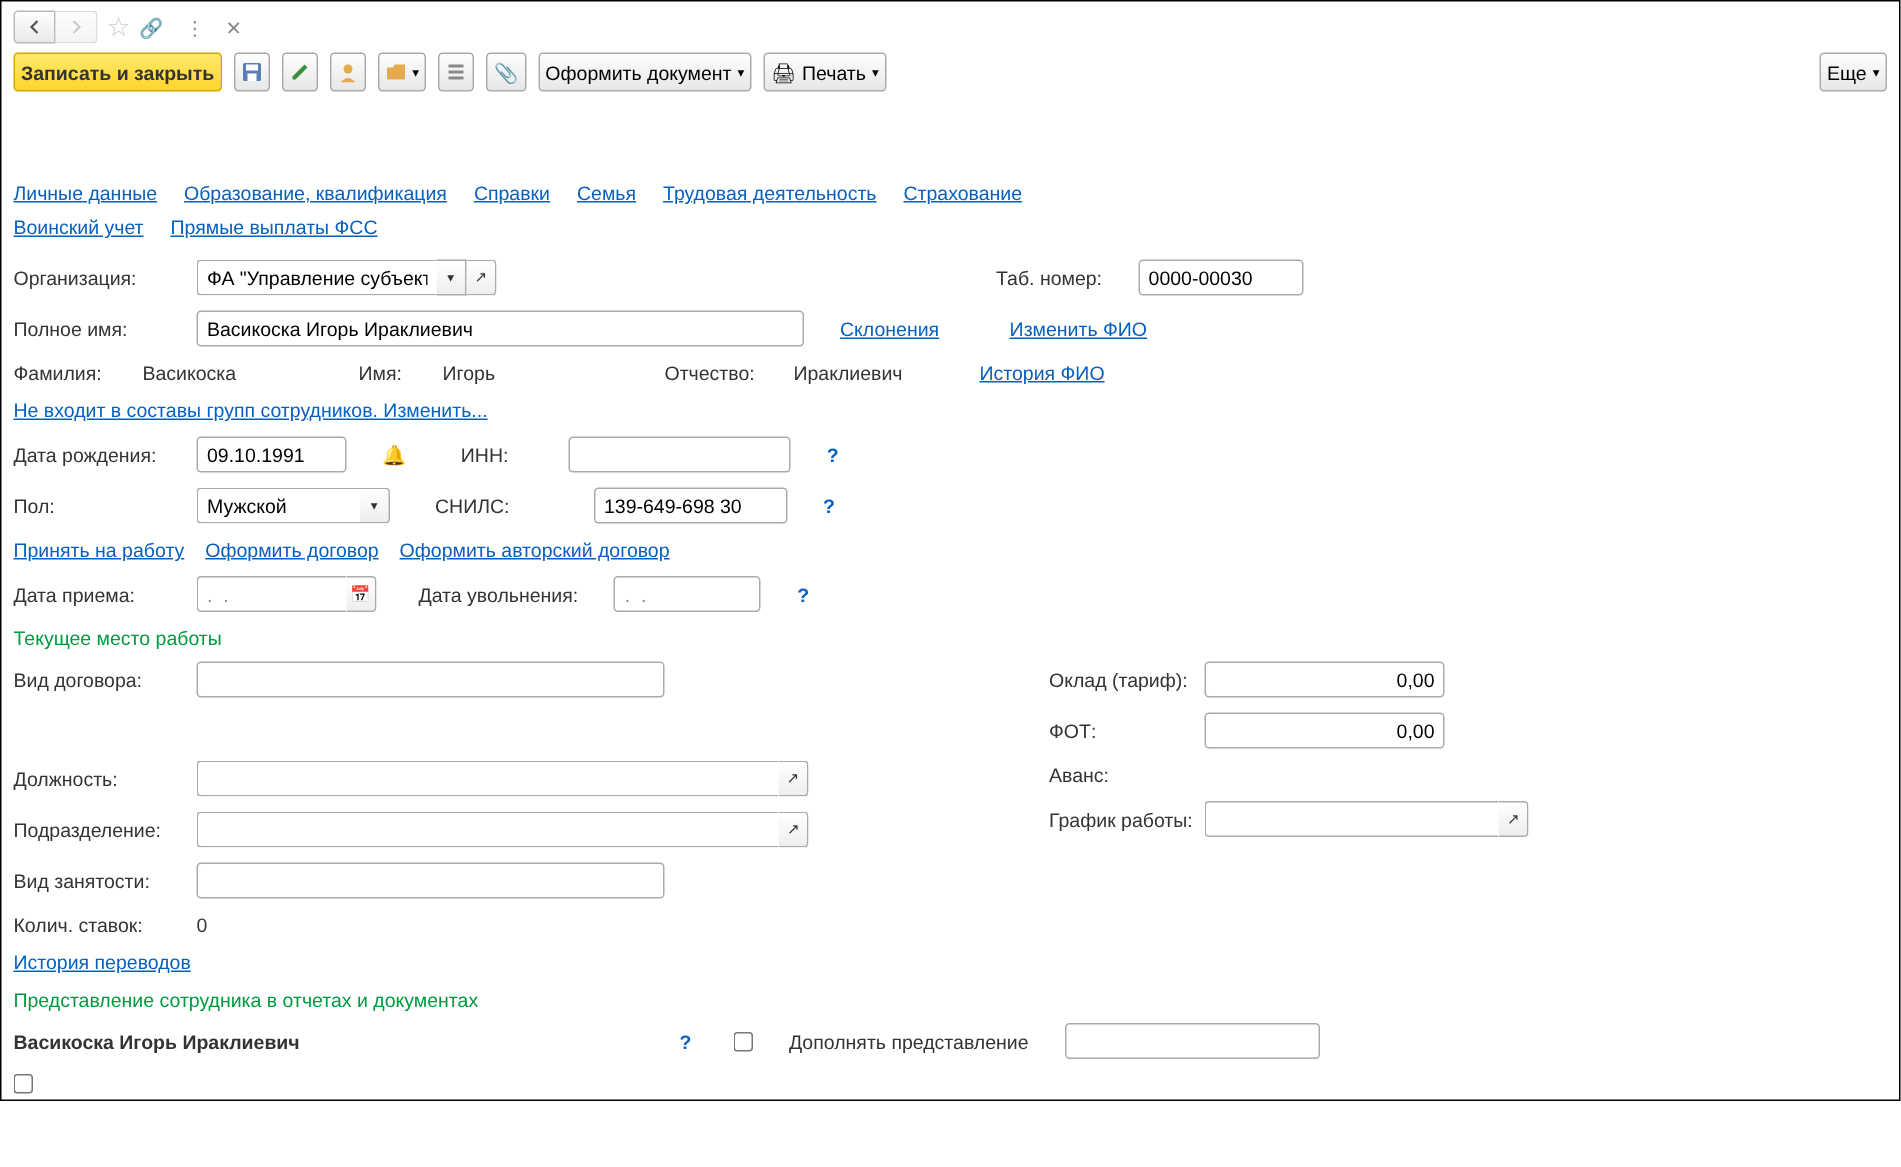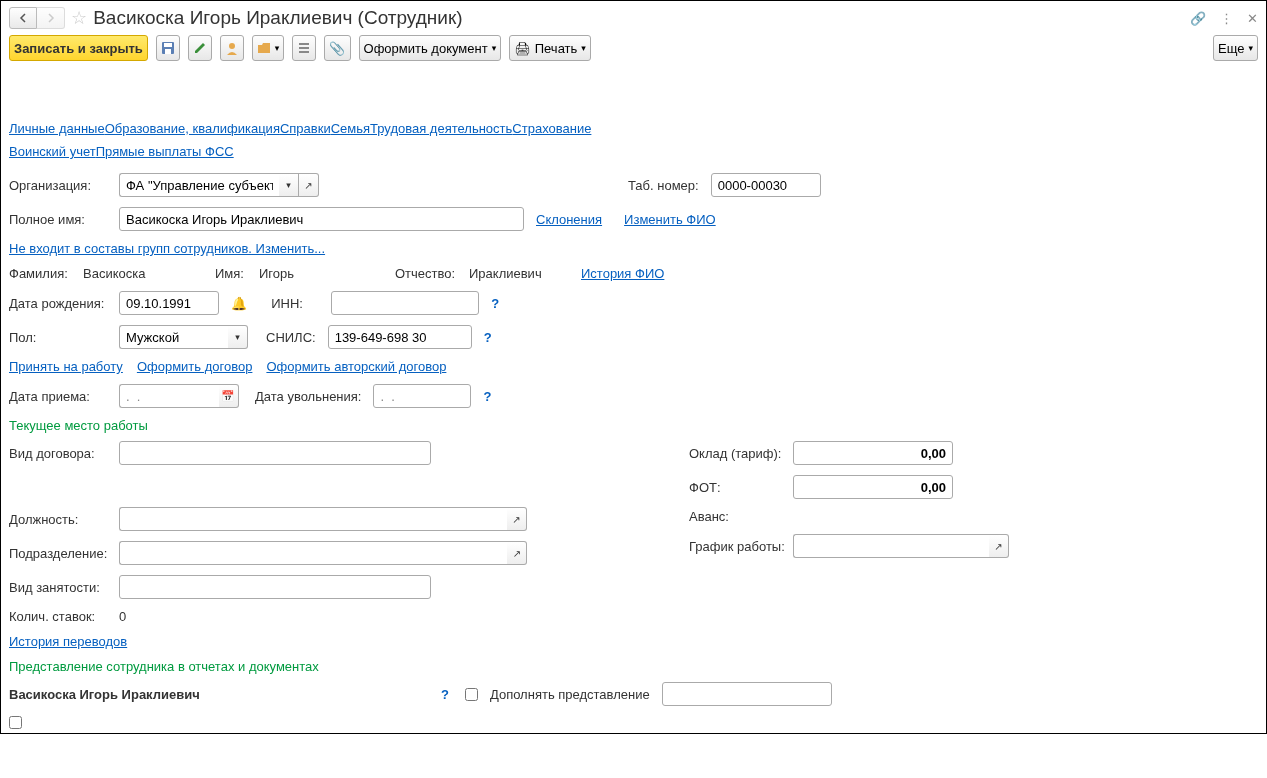--- a/index.html
+++ b/index.html
@@ -52,28 +52,29 @@
     .btn-yellow {
       background: linear-gradient(#ffe96b,#ffd52e);
       border: 1px solid #d4a800;
       font-weight: bold;
       color: #333;
     }
     .spacer { flex: 1; }
     .link-row {
       display: flex;
       flex-wrap: wrap;
+      gap: 18px;
       padding: 4px 0;
     }
     a.link { color: #0660c0; text-decoration: underline; cursor: pointer; }
     .form-area { padding-top: 10px; }
     .row {
       display: flex;
       align-items: center;
-      gap: 12px;
+      gap: 24px;
       margin-bottom: 10px;
     }
     .label { min-width: 98px; color: #333; }
     input.text-field, .select-field {
       height: 24px;
       border: 1px solid #aaa;
       border-radius: 3px;
       padding: 2px 6px;
       font-size: 13px;
       background: #fff;
@@ -90,21 +91,21 @@
       padding: 2px 6px;
       border-radius: 2px;
     }
     .help-q { color: #0660c0; font-weight:bold; cursor:pointer; }
     .green-head { color: #009a3f; font-weight: normal; margin: 8px 0; }
     .two-col { display: flex; gap: 160px; align-items:flex-start;}
     .col-left { flex: 0 0 520px; }
     .col-right { flex: 0 0 340px; }
     .right-row { display:flex; align-items:center; margin-bottom:10px; gap:8px;}
     .rlabel { min-width: 96px; }
-    .num-field { text-align: right; width: 160px; font-weight: bold; }
+    .num-field { text-align: right; width: 160px; }
     .bold { font-weight: bold; }
     .checkbox-row { display:flex; align-items:center; gap:6px; margin-top:10px;}
     .dotted { color:#888; }
     svg.arr { width:10px; height:10px; }
   </style>
 </head>
 <body>
 
 <div class="titlebar">
   <div class="nav-group">
@@ -113,21 +114,20 @@
           <path d="M7 1 L3 5 L7 9" stroke="#555" fill="none" stroke-width="1.5"></path>
         </svg>
     </div>
     <div class="nav-btn" style="opacity:0.5">
       <svg class="arr" viewBox="0 0 10 10">
           <path d="M3 1 L7 5 L3 9" stroke="#999" fill="none" stroke-width="1.5"></path>
         </svg>
     </div>
   </div>
   <span class="star-icon">☆</span>
-  <span class="title-text">Васикоска Игорь Ираклиевич (Сотрудник)</span>
   <div class="title-right">
     <span style="cursor:pointer">🔗</span>
     <span style="cursor:pointer">⋮</span>
     <span style="cursor:pointer">✕</span>
   </div>
 </div>
 
 <div class="toolbar">
   <button class="icon-btn btn-yellow">Записать и закрыть</button>
   <button class="icon-btn" title="save">
@@ -210,56 +210,56 @@
     </div>
     <div style="flex:0 0 285px"></div>
     <span>Таб. номер:</span>
     <input class="text-field highlight-box" style="width: 110px;" value="0000-00030">
   </div>
 
   <div class="row">
     <span class="label">Полное имя:</span>
     <input class="text-field" style="width: 405px;" value="Васикоска Игорь Ираклиевич">
     <a class="link">Склонения</a>
-    <a class="link" style="margin-left:10px">Изменить ФИО</a>
-  </div>
-
-  <div class="row">
-    <a class="link">Не входит в составы групп сотрудников. Изменить...</a>
+    <a class="link" style="margin-left:23px">Изменить ФИО</a>
   </div>
 
   <div class="row">
     <span style="min-width:62px">Фамилия:</span>
     <span style="min-width:120px">Васикоска</span>
     <span style="min-width:32px">Имя:</span>
     <span style="min-width:124px">Игорь</span>
     <span style="min-width:62px">Отчество:</span>
     <span style="min-width:100px">Ираклиевич</span>
     <a class="link">История ФИО</a>
   </div>
 
   <div class="row">
+    <a class="link">Не входит в составы групп сотрудников. Изменить...</a>
+  </div>
+
+  <div class="row">
     <span class="label">Дата рождения:</span>
     <input class="text-field" style="width: 100px;" value="09.10.1991">
     <span style="color:#bbb;cursor:pointer">🔔</span>
     <span style="margin-left:12px;min-width:48px">ИНН:</span>
     <input class="text-field" style="width: 148px;">
     <span class="help-q">?</span>
   </div>
 
   <div class="row">
     <span class="label">Пол:</span>
     <div class="select-wrap">
       <input class="text-field" style="width: 109px;" value="Мужской">
       <div class="select-btn end">
           <span style="font-size:9px">▾</span>
         </div>
     </div>
     <span style="margin-left:6px;min-width:48px">СНИЛС:</span>
-    <input class="text-field" style="width: 144px;" value="139-649-698 30">
+    <input class="text-field" style="width: 129px; margin-left: 32px;" value="139-649-698 30">
     <span class="help-q">?</span>
   </div>
 
   <div class="row" style="gap:14px">
     <a class="link">Принять на работу</a>
     <a class="link">Оформить договор</a>
     <a class="link">Оформить авторский договор</a>
   </div>
 
   <div class="row">

